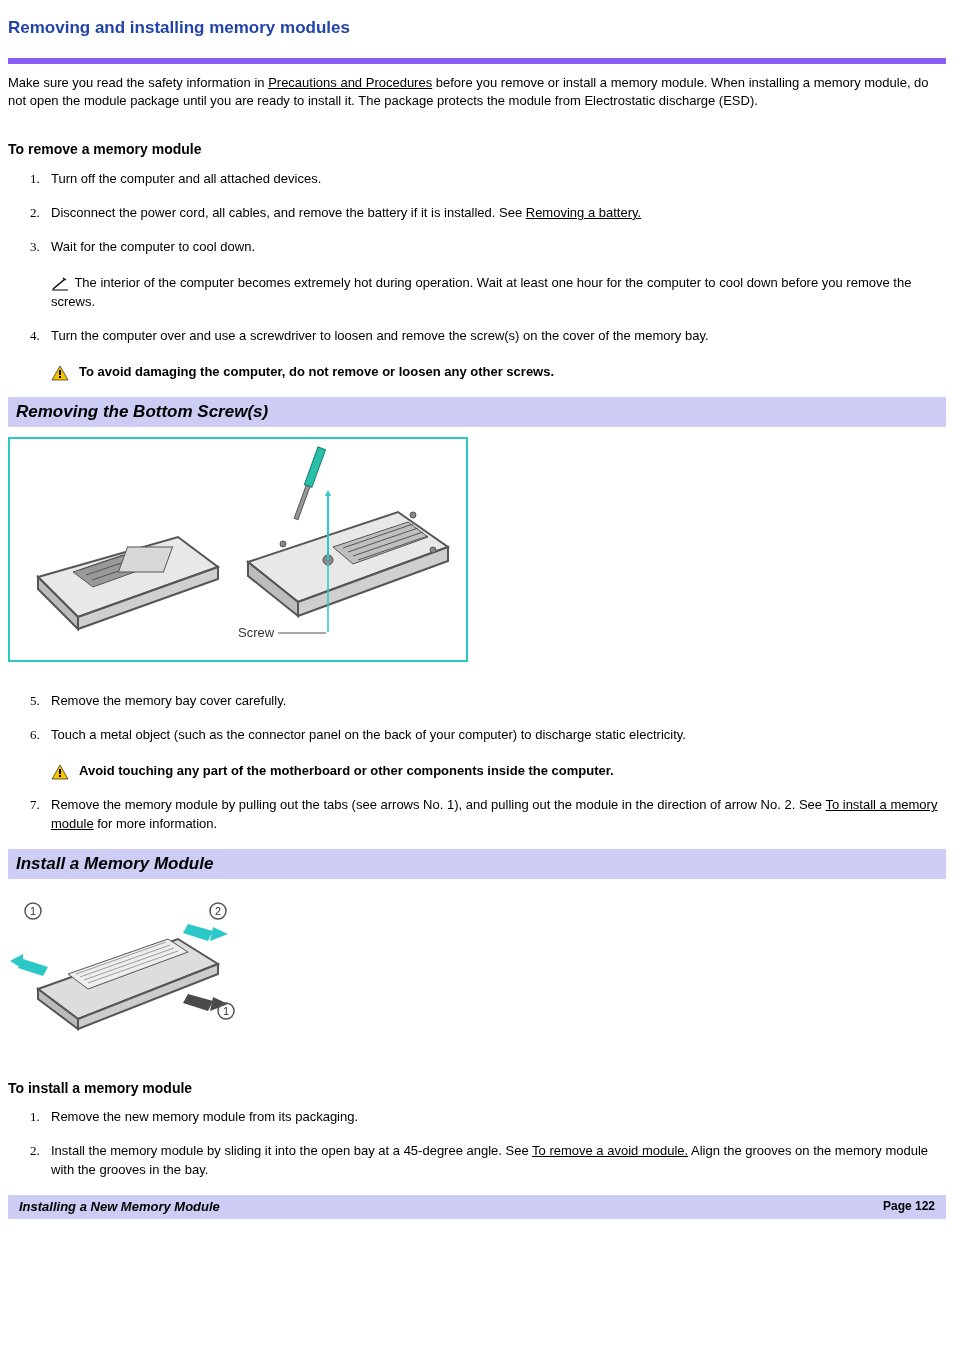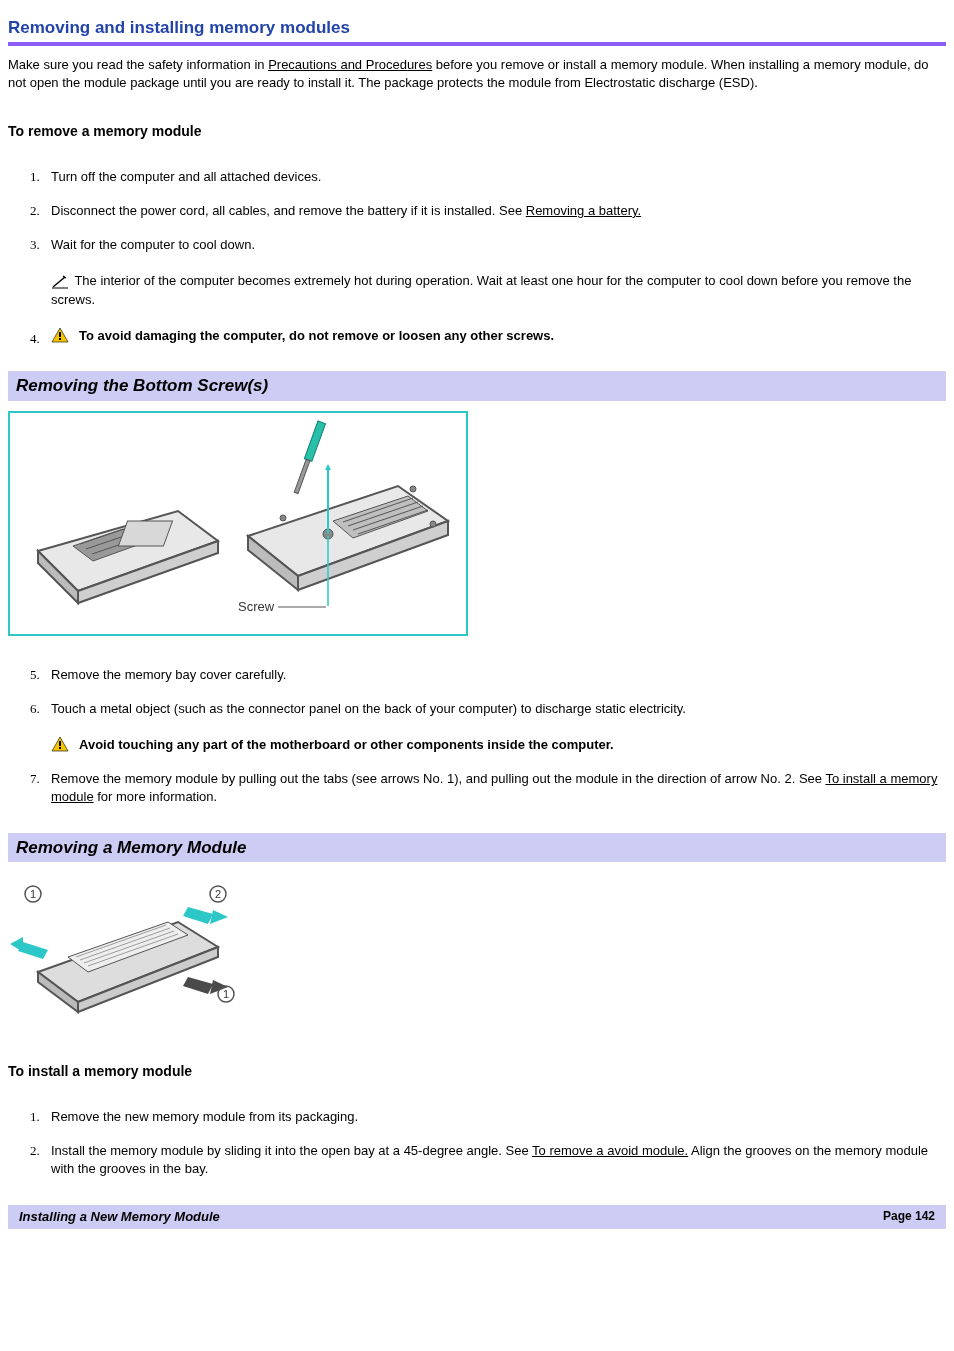--- a/index.html
+++ b/index.html
@@ -10,38 +10,38 @@
     padding: 8px;
     line-height: 1.4;
     background: #fff;
     width: 938px;
   }
   h1.main-title {
     color: #2244aa;
     font-size: 17px;
     font-weight: bold;
     margin: 8px 0 4px 0;
-    border-bottom: 4px solid #8b5cf6;
-    padding-bottom: 2px;
+    border-bottom: 6px solid #8b5cf6;
+    padding-bottom: 18px;
   }
   p {
     margin: 10px 0;
   }
   a {
     color: #000000;
     text-decoration: underline;
   }
   .section-heading {
     font-weight: bold;
     font-size: 14px;
     margin: 30px 0 10px 0;
   }
   ol.steps {
     padding-left: 35px;
-    margin: 26px 0;
+    margin: 10px 0;
   }
   ol.steps li {
     padding-left: 8px;
     margin: 10px 0 16px 0;
     font-family: "Times New Roman", serif;
     font-size: 13px;
   }
   ol.steps li .step-body {
     font-family: Verdana, Geneva, sans-serif;
     font-size: 13px;
@@ -52,21 +52,21 @@
   .note-icon {
     display: inline-block;
     vertical-align: middle;
     width: 18px;
     height: 14px;
     margin-right: 2px;
   }
   .warn-row {
     margin: 18px 0 2px 0;
     display: flex;
-    align-items: flex-start;
+    align-items: flex-end;
     gap: 10px;
   }
   .warn-icon {
     display: inline-block;
     width: 18px;
     height: 16px;
   }
   .warn-text {
     font-weight: bold;
     font-size: 13px;
@@ -125,20 +125,21 @@
     <div class="note-block step-body">
       <span class="note-icon">
         <svg viewBox="0 0 18 14">
             <path d="M2 12 L14 2 M12 1 L15 3" stroke="#000" stroke-width="1.5" fill="none"></path>
             <path d="M1 13 L17 13" stroke="#000" stroke-width="1"></path>
           </svg>
       </span><span> The interior of the computer becomes extremely hot during operation. Wait at least one hour for the computer to cool down before you remove the screws.</span>
     </div>
   </li>
   <li>
+    <span class="step-body">Turn the computer over and use a screwdriver to loosen and remove the screw(s) on the cover of the memory bay.</span>
     <div class="warn-row step-body">
       <span class="warn-icon">
         <svg viewBox="0 0 18 16">
             <polygon points="9,1 17,15 1,15" fill="#f7c500" stroke="#000" stroke-width="0.6"></polygon>
             <rect x="8" y="5" width="2" height="5" fill="#000"></rect>
             <rect x="8" y="11" width="2" height="2" fill="#000"></rect>
           </svg>
       </span>
       <span class="warn-text">To avoid damaging the computer, do not remove or loosen any other screws.</span>
     </div>
@@ -205,21 +206,21 @@
       <span class="warn-text">Avoid touching any part of the motherboard or other components inside the computer.</span>
     </div>
   </li>
   <li>
     <span class="step-body">
       <span>Remove the memory module by pulling out the tabs (see arrows No. 1), and pulling out the module in the direction of arrow No. 2. See </span><a href="#">To install a memory module</a><span> for more information.</span>
     </span>
   </li>
 </ol>
 
-<div class="caption-bar">Removing a Memory Module</div>
+<div class="caption-bar">Install a Memory Module</div>
 
 <div class="figure-wrap">
   <svg width="230" height="160" viewBox="0 0 230 160">
     <g transform="translate(30,30)">
       <polygon points="0,70 140,20 180,45 40,100" fill="#ddd" stroke="#555" stroke-width="2"></polygon>
       <polygon points="0,70 40,100 40,110 0,80" fill="#bbb" stroke="#555" stroke-width="2"></polygon>
       <polygon points="40,100 180,45 180,55 40,110" fill="#ccc" stroke="#555" stroke-width="2"></polygon>
       <polygon points="30,55 130,20 150,33 50,70" fill="#eee" stroke="#555"></polygon>
       <g stroke="#888" stroke-width="0.8">
         <line x1="38" y1="55" x2="128" y2="23"></line>
@@ -251,14 +252,14 @@
   </li>
   <li>
     <span class="step-body">
       <span>Install the memory module by sliding it into the open bay at a 45-degree angle. See </span><a href="#">To remove a avoid module.</a><span> Align the grooves on the memory module with the grooves in the bay.</span>
     </span>
   </li>
 </ol>
 
 <div class="footer-bar">
   <span>Installing a New Memory Module</span>
-  <span class="page-num">Page 142</span>
+  <span class="page-num">Page 122</span>
 </div>
 
 </body></html>

